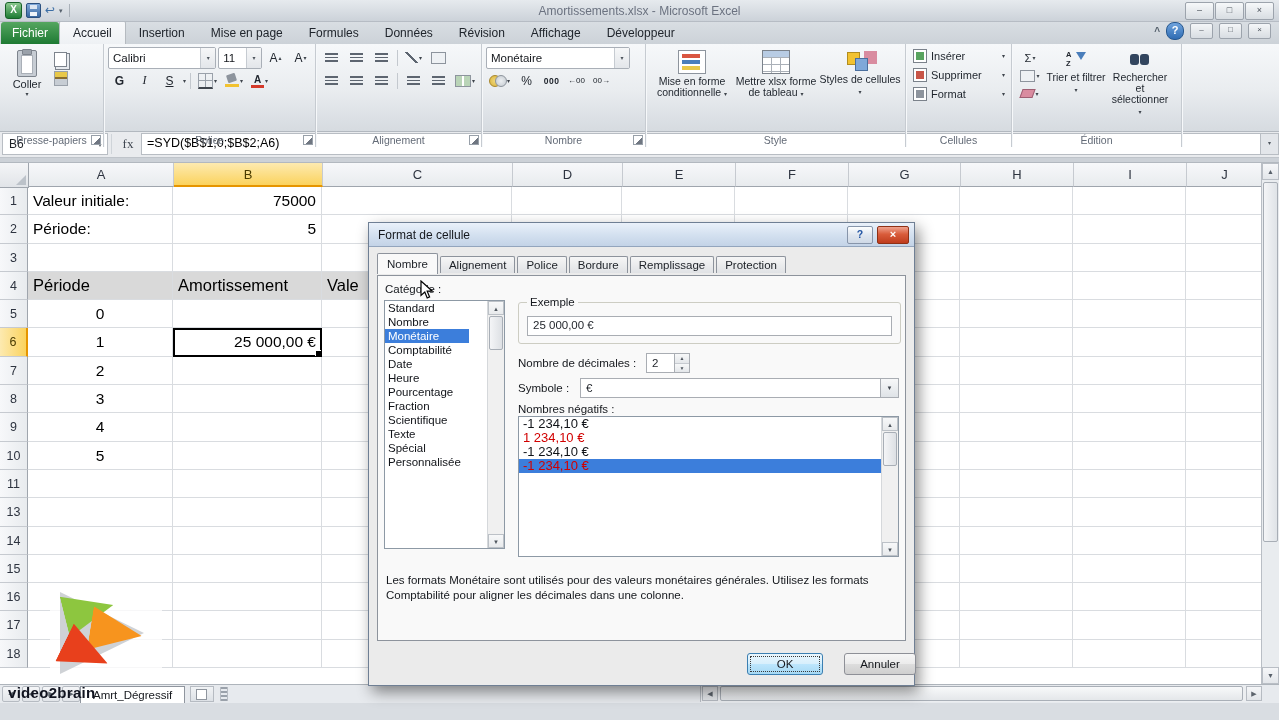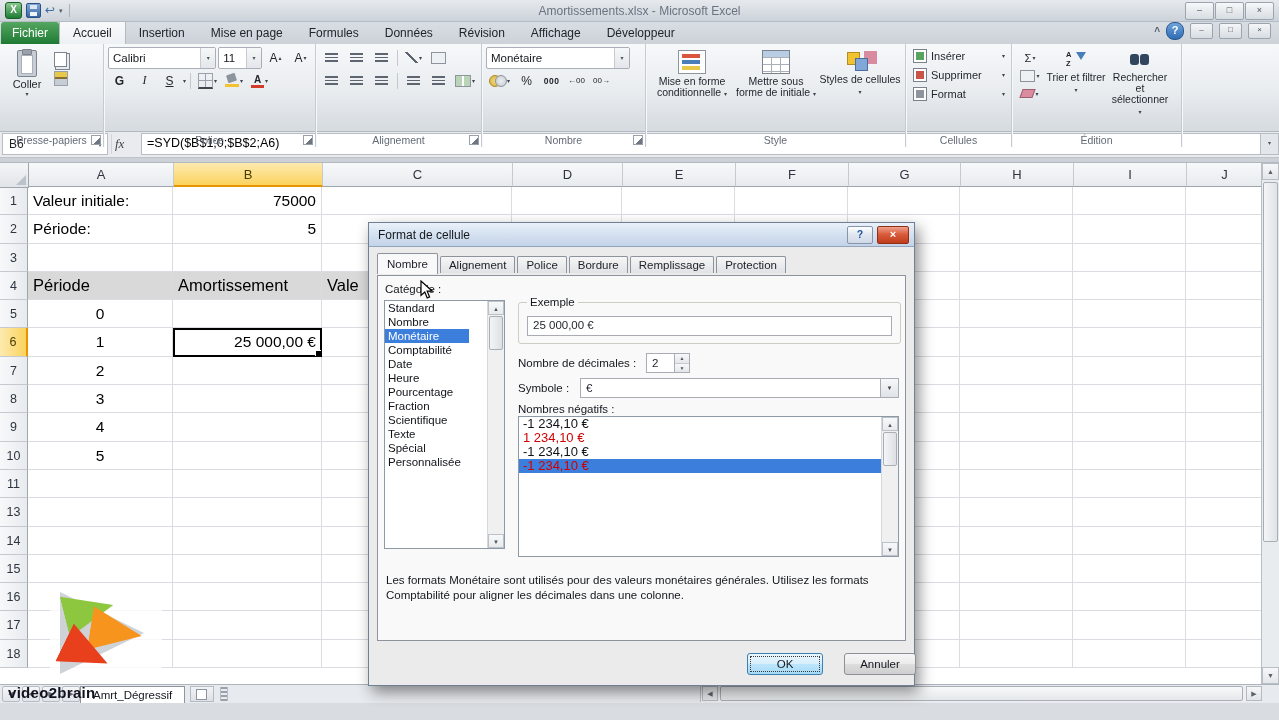--- a/index.html
+++ b/index.html
@@ -94,21 +94,21 @@
   .ico-find{width:24px;height:20px;position:relative;display:block}
   .ico-find:before{content:"";position:absolute;left:2px;top:4px;width:9px;height:11px;background:#32455e;border-radius:3px}
   .ico-find:after{content:"";position:absolute;left:12px;top:4px;width:9px;height:11px;background:#32455e;border-radius:3px}
 
   
   #formulabar{position:absolute;top:131px;left:0;right:0;height:26px;background:#e9ebee;border-bottom:1px solid #bfc4ca;display:flex;align-items:center;z-index:3}
   #name-box{width:104px;height:20px;margin-left:2px;background:#fff;border:1px solid #b8bdc3;display:flex;align-items:center;font-size:12px}
   #name-box .nbv{flex:1;padding-left:6px}
   .nb-caret{width:14px;text-align:center;font-size:6px;color:#4f565e}
   .fb-sep{width:7px;height:20px;background:linear-gradient(90deg,#e9ebee 40%,#cfd4d9 40% 60%,#e9ebee 60%)}
-  #fx-btn{width:26px;height:20px;text-align:left;font-size:13px;color:#3f4650;font-family:"Liberation Serif",serif;font-style:italic;line-height:19px}
+  #fx-btn{width:26px;height:20px;text-align:center;font-size:13px;color:#3f4650;font-family:"Liberation Serif",serif;line-height:19px}
   #formula-field{flex:1;height:20px;background:#fff;border:1px solid #b8bdc3;border-right:none;font-size:12.5px;line-height:19px;padding-left:5px;color:#000}
   #fb-expand{width:17px;height:20px;background:#e3e6ea;border:1px solid #b8bdc3;text-align:center;font-size:6px;line-height:19px;color:#4f565e}
 
   
   #gap{position:absolute;top:157px;left:0;right:0;height:5px;background:#ccd1d7;border-bottom:1px solid #b2b8bf}
   #colheaders{position:absolute;top:163px;left:0;height:24px;display:flex;z-index:2}
   .corner{width:28px;height:24px;background:linear-gradient(#f4f5f7,#e1e4e8);border-right:1px solid #9fa5ad;border-bottom:1px solid #9fa5ad;position:relative;flex:none}
   .corner:after{content:"";position:absolute;right:2px;bottom:2px;border-left:10px solid transparent;border-bottom:10px solid #bcc2c9}
   .col-h{height:24px;line-height:24px;text-align:center;font-size:13px;color:#2e3440;background:linear-gradient(#f7f8fa,#e8ebee);border-right:1px solid #c6cad0;border-bottom:1px solid #9fa5ad;flex:none;box-sizing:border-box}
   .col-h.sel{background:linear-gradient(#fdeab0,#fbd35e);border-bottom:2px solid #e69500;color:#4a3b00}
@@ -380,21 +380,21 @@
     </div>
 
     <div class="rgroup" style="width:252px">
       <div style="display:flex">
         <div class="vbtn">
           <span class="ico-cf"></span>
           <span class="vlbl"><span>Mise en forme conditionnelle</span> <span class="inlinecaret">▾</span></span>
         </div>
         <div class="vbtn">
           <span class="ico-table"></span>
-          <span class="vlbl"><span>Mettre sous forme de initiale</span> <span class="inlinecaret">▾</span></span>
+          <span class="vlbl"><span>Mettre xlsx forme de tableau</span> <span class="inlinecaret">▾</span></span>
         </div>
         <div class="vbtn">
           <span class="ico-styles"></span>
           <span class="vlbl"><span>Styles de cellules</span> <span class="inlinecaret">▾</span></span>
         </div>
       </div>
       <div class="rg-label"><span>Style</span></div>
     </div>
 
     <div class="rgroup" style="width:98px">

